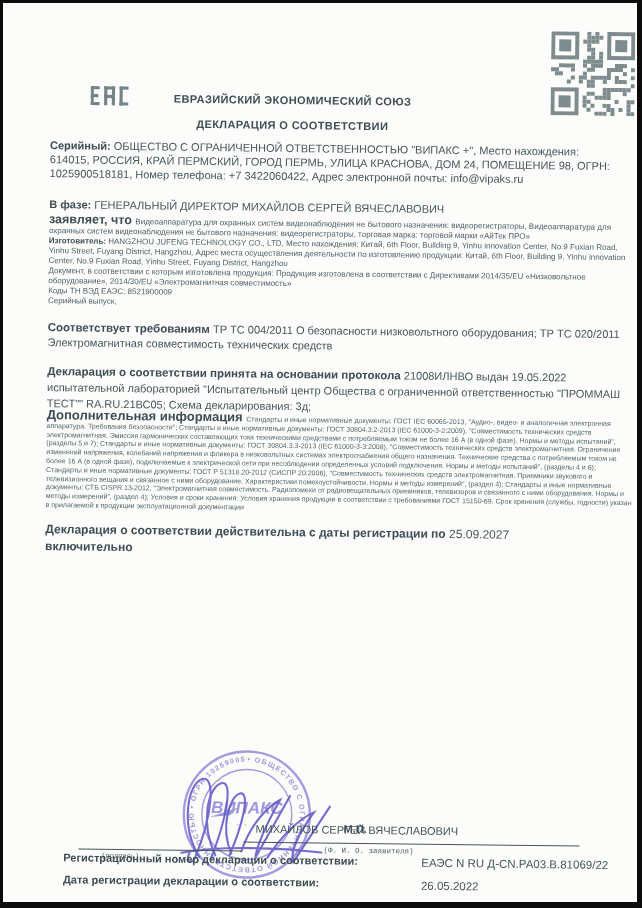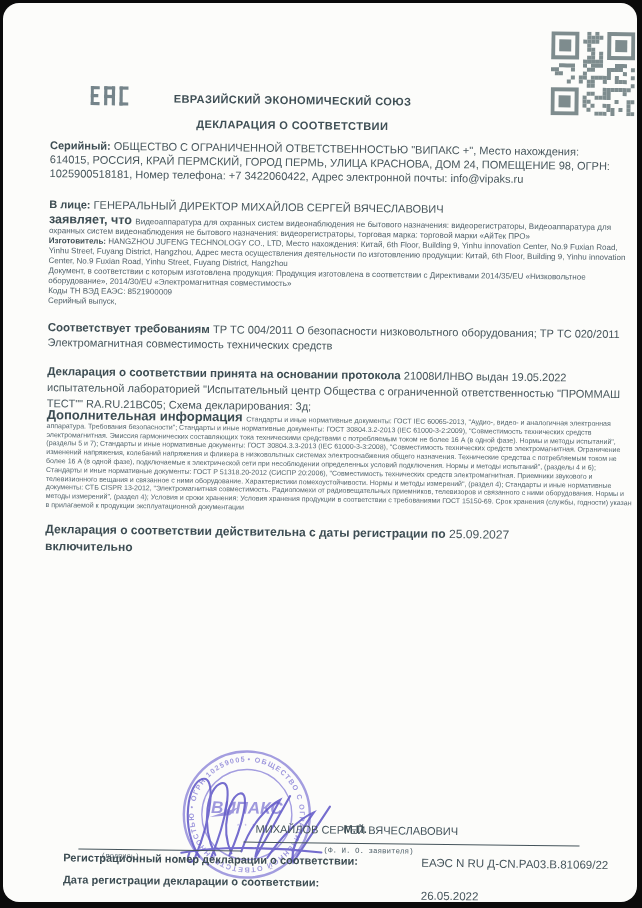--- a/index.html
+++ b/index.html
@@ -1,17 +1,17 @@
 <!DOCTYPE html>
 <html><head>
 <meta charset="utf-8">
 <style>
   html,body { margin:0; padding:0; background:#0b0b0b; width:642px; height:908px; overflow:hidden;
               font-family:"Liberation Sans", sans-serif; }
-  .page { position:absolute; left:3px; top:3px; right:5px; bottom:6px; background:#fcfcfa; overflow:hidden;border-radius:16px; }
+  .page { position:absolute; left:3px; top:3px; right:5px; bottom:6px; background:#fcfcfa; overflow:hidden; }
   .content { position:absolute; left:0; top:0; width:100%; height:100%;
              transform:rotate(0.7deg); transform-origin:40px 60px; color:#47565c; }
   .abs { position:absolute; }
   .b { font-weight:bold; color:#3d4d53; }
   .title { font-weight:bold; color:#3f4f55; font-size:11px; letter-spacing:.4px; white-space:nowrap; }
   .para { font-size:11px; line-height:14.2px; }
   .small { font-size:8px; line-height:10px; color:#50616a; }
   .tiny { font-size:7px; line-height:8.8px; color:#55666e; }
   .lead-big { font-weight:bold; font-size:12.5px; color:#3d4d53; }
   .lead-xl { font-weight:bold; font-size:13px; color:#3d4d53; }
@@ -169,21 +169,21 @@
     </div>
 
     <div class="abs title" style="left:290px; top:88px; transform:translateX(-50%);">ЕВРАЗИЙСКИЙ ЭКОНОМИЧЕСКИЙ СОЮЗ</div>
     <div class="abs title" style="left:290px; top:113px; transform:translateX(-50%);">ДЕКЛАРАЦИЯ О СООТВЕТСТВИИ</div>
 
     <div class="abs para" style="left:48px; top:135px; width:568px;">
       <span class="b">Серийный: </span><span>ОБЩЕСТВО С ОГРАНИЧЕННОЙ ОТВЕТСТВЕННОСТЬЮ "ВИПАКС +", Место нахождения: 614015, РОССИЯ, КРАЙ ПЕРМСКИЙ, ГОРОД ПЕРМЬ, УЛИЦА КРАСНОВА, ДОМ 24, ПОМЕЩЕНИЕ 98, ОГРН: 1025900518181, Номер телефона: +7 3422060422, Адрес электронной почты: info@vipaks.ru</span>
     </div>
 
     <div class="abs para" style="left:48px; top:194px; width:568px;">
-      <span class="b">В лице: </span><span>ГЕНЕРАЛЬНЫЙ ДИРЕКТОР МИХАЙЛОВ СЕРГЕЙ ВЯЧЕСЛАВОВИЧ</span>
+      <span class="b">В фазе: </span><span>ГЕНЕРАЛЬНЫЙ ДИРЕКТОР МИХАЙЛОВ СЕРГЕЙ ВЯЧЕСЛАВОВИЧ</span>
     </div>
 
     <div class="abs small" style="left:48px; top:211px; width:585px;">
       <span class="lead-big">заявляет, что </span><span>Видеоаппаратура для охранных систем видеонаблюдения не бытового назначения: видеорегистраторы, Видеоаппаратура для охранных систем видеонаблюдения не бытового назначения: видеорегистраторы, торговая марка: торговой марки «АйТек ПРО»</span>
       <div><span class="b" style="font-size:8px;">Изготовитель: </span><span>HANGZHOU JUFENG TECHNOLOGY CO., LTD, Место нахождения: Китай, 6th Floor, Building 9, Yinhu innovation Center, No.9 Fuxian Road, Yinhu Street, Fuyang District, Hangzhou, Адрес места осуществления деятельности по изготовлению продукции: Китай, 6th Floor, Building 9, Yinhu innovation Center, No.9 Fuxian Road, Yinhu Street, Fuyang District, Hangzhou</span></div>
       <div>Документ, в соответствии с которым изготовлена продукция: Продукция изготовлена в соответствии с Директивами 2014/35/EU «Низковольтное оборудование», 2014/30/EU «Электромагнитная совместимость»</div>
       <div>Коды ТН ВЭД ЕАЭС: 8521900009</div>
       <div>Серийный выпуск,</div>
     </div>
 
@@ -238,16 +238,16 @@
 
     <div class="abs b" style="left:350px; top:816px; font-size:11px;">М.П.</div>
 
     <div class="abs" style="left:262px; top:817px; font-size:11px; color:#42525a; white-space:nowrap;">МИХАЙЛОВ СЕРГЕЙ ВЯЧЕСЛАВОВИЧ</div>
     <div class="line" style="left:250px; top:836px; width:336px;"></div>
     <div class="abs caption" style="left:330px; top:840px; font-size:7.5px;">(Ф. И. О. заявителя)</div>
 
     <div class="abs regrow-label" style="left:70px; top:848px;">Регистрационный номер декларации о соответствии:</div>
     <div class="abs regrow-value" style="left:428px; top:849px;">ЕАЭС N RU Д-CN.РА03.В.81069/22</div>
     <div class="abs regrow-label" style="left:70px; top:870px;">Дата регистрации декларации о соответствии:</div>
-    <div class="abs regrow-value" style="left:428px; top:872px;margin-top:10px;">26.05.2022</div>
+    <div class="abs regrow-value" style="left:428px; top:872px;">26.05.2022</div>
 
   </div>
 </div>
 
 </body></html>

